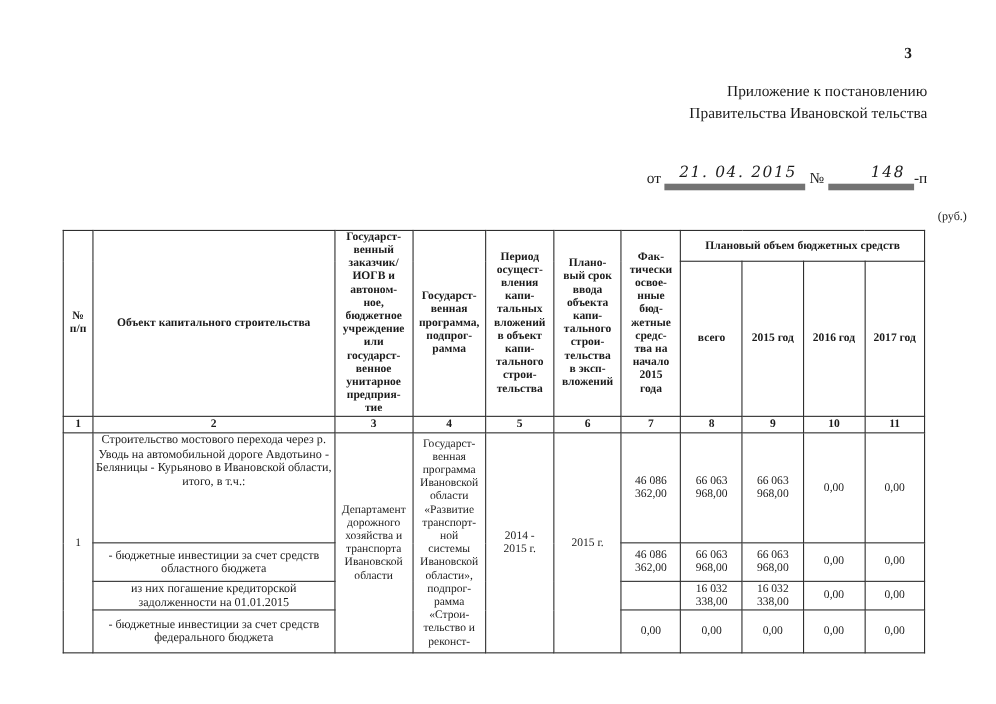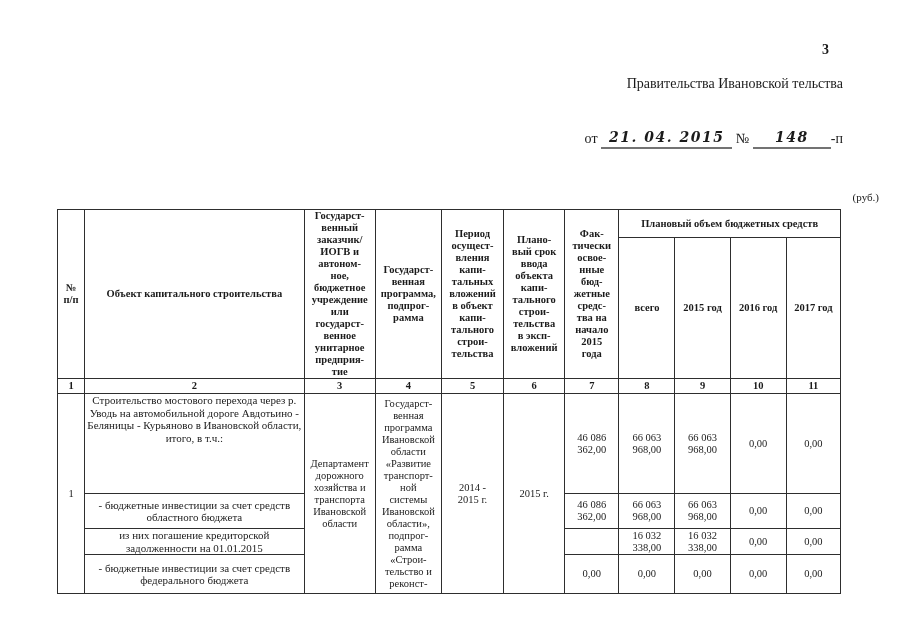--- a/index.html
+++ b/index.html
@@ -6,21 +6,21 @@
   body{
     width:905px;height:640px;background:#ffffff;position:relative;overflow:hidden;
     font-family:"Liberation Serif","DejaVu Serif",serif;color:#1b1b1b;
   }
   .page{position:absolute;inset:0;background:#ffffff;}
 
   .pagenum{position:absolute;top:42px;left:822px;font-size:14px;font-weight:bold;}
 
   .appendix{position:absolute;top:74px;right:62px;text-align:right;font-size:14px;line-height:20px;white-space:nowrap;}
   .date-line{margin-top:1px;}
-  .ul{display:inline-block;border-bottom:2px solid #737373;text-align:center;vertical-align:bottom;padding:0 8px;font-weight:bold;}
+  .ul{display:inline-block;border-bottom:6px solid #737373;vertical-align:bottom;padding:0 8px;}
   .hand{font-style:italic;letter-spacing:1.5px;font-size:14px;font-family:"DejaVu Serif",serif;}
   .u-date{min-width:112px;}
   .u-num{min-width:62px;margin-top:32px;}
 
   .title{position:absolute;top:153px;left:0;width:905px;text-align:center;font-weight:bold;font-size:12.5px;line-height:18px;}
 
   .unit{position:absolute;top:191px;left:0;width:843px;text-align:right;font-size:11px;margin-left:36px;}
 
   table.grid{position:absolute;top:209px;left:57px;width:784px;border-collapse:collapse;table-layout:fixed;}
   table.grid td{border:1px solid #2e2e2e;padding:0 1px;text-align:center;vertical-align:middle;overflow:hidden;}
@@ -41,20 +41,21 @@
   .cut{border-bottom:none;}
 </style>
 </head>
 <body>
 
 <div class="page">
 
   <div class="pagenum">3</div>
 
   <div class="appendix">
+    <div>Приложение к постановлению</div>
     <div>Правительства Ивановской тельства</div>
     <div class="date-line">
       <span>от</span>
       <span class="ul u-date hand">21. 04. 2015</span>
       <span>№</span>
       <span class="ul u-num hand">148</span><span>-п</span>
     </div>
   </div>
 
 

